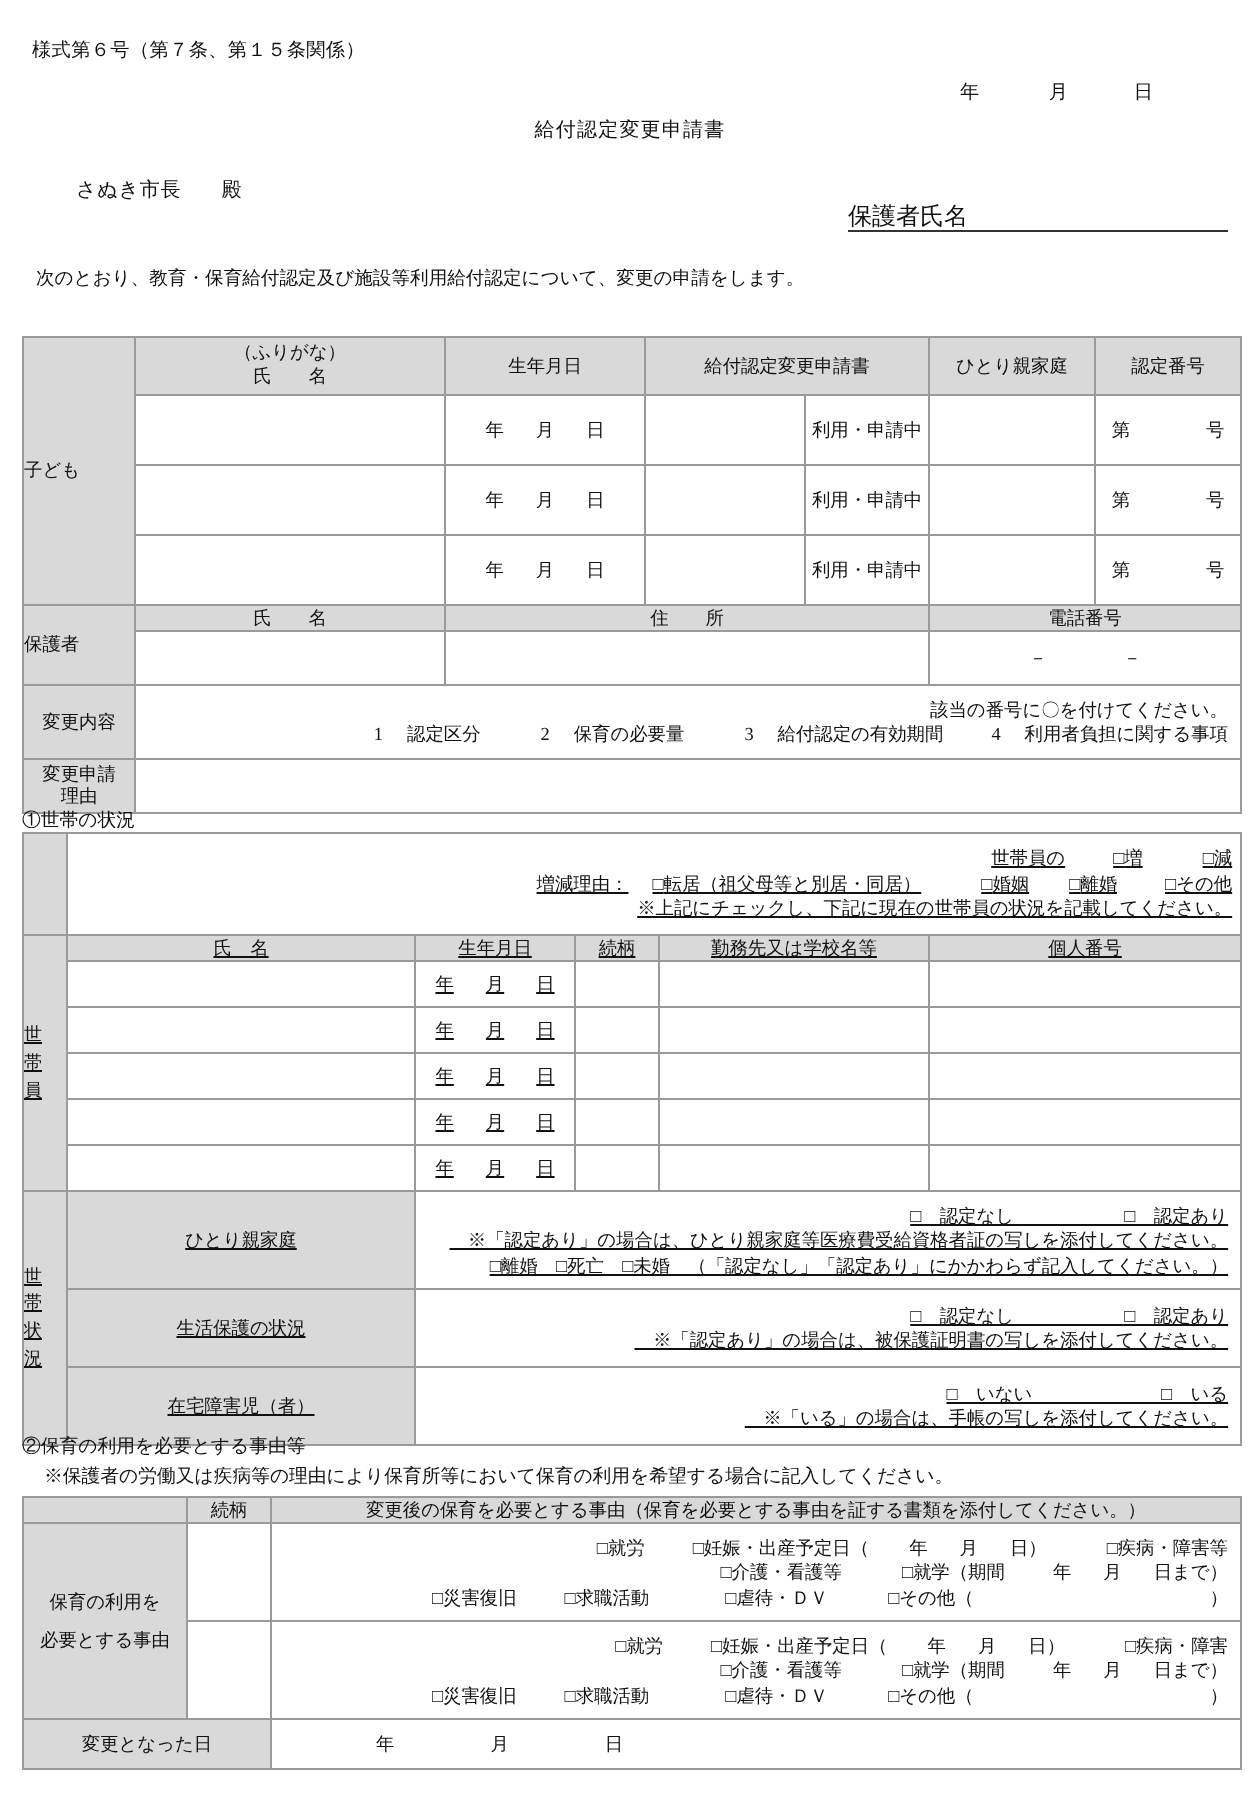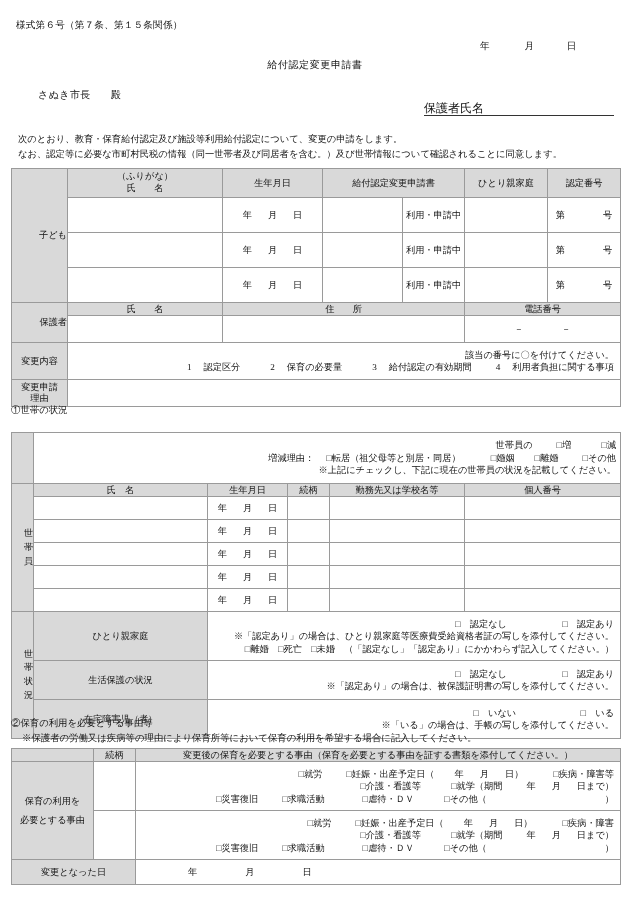--- a/index.html
+++ b/index.html
@@ -103,21 +103,21 @@
     border: 1px solid #9a9a9a;
     padding: 0;
     font-weight: normal;
     font-size: 9.2px;
     vertical-align: middle;
     line-height: 1.35;
   }
   table.form {
     border: 1.6px solid #2b2b2b;
   }
-  .gray { background: #d9d9d9; text-align: right; }
+  .gray { background: #d9d9d9; }
   .ctr { text-align: center; }
   .lft { text-align: left; padding-left: 5px !important; }
   .vstack {
     display: block;
     line-height: 1.55;
   }
 
   
   .ymd { letter-spacing: 0; }
   .sp12 { display:inline-block; width: 12px; }
@@ -175,21 +175,20 @@
   <div class="hdr-title">給付認定変更申請書</div>
 
   <div class="hdr-addressee">
     <span>さぬき市長</span><span class="hon">殿</span>
   </div>
 
   <div class="hdr-guardian">保護者氏名</div>
   <div class="hdr-guardian-line"></div>
 
   <div class="hdr-p1">次のとおり、教育・保育給付認定及び施設等利用給付認定について、変更の申請をします。</div>
-  <div class="hdr-p2">なお、認定等に必要な市町村民税の情報（同一世帯者及び同居者を含む。）及び世帯情報について確認されることに同意します。</div>
 
   <table class="form" style="top:168px;">
     <colgroup>
       <col style="width:56px">
       <col style="width:155px">
       <col style="width:100px">
       <col style="width:80px">
       <col style="width:62px">
       <col style="width:83px">
       <col style="width:73px">
@@ -280,21 +279,21 @@
         <div>変更申請</div>
             <div>理由</div>
       </td>
       <td colspan="6" style="height:26px"></td>
     </tr>
   </tbody>
     </table>
 
   <div class="sec-cap" style="top:404px;">①世帯の状況</div>
 
-  <table class="form" style="top:432px;">
+  <table class="form" style="top:416px;text-decoration:underline;">
     <colgroup>
       <col style="width:22px">
       <col style="width:60px">
       <col style="width:114px">
       <col style="width:80px">
       <col style="width:42px">
       <col style="width:135px">
       <col style="width:156px">
     </colgroup>
 

